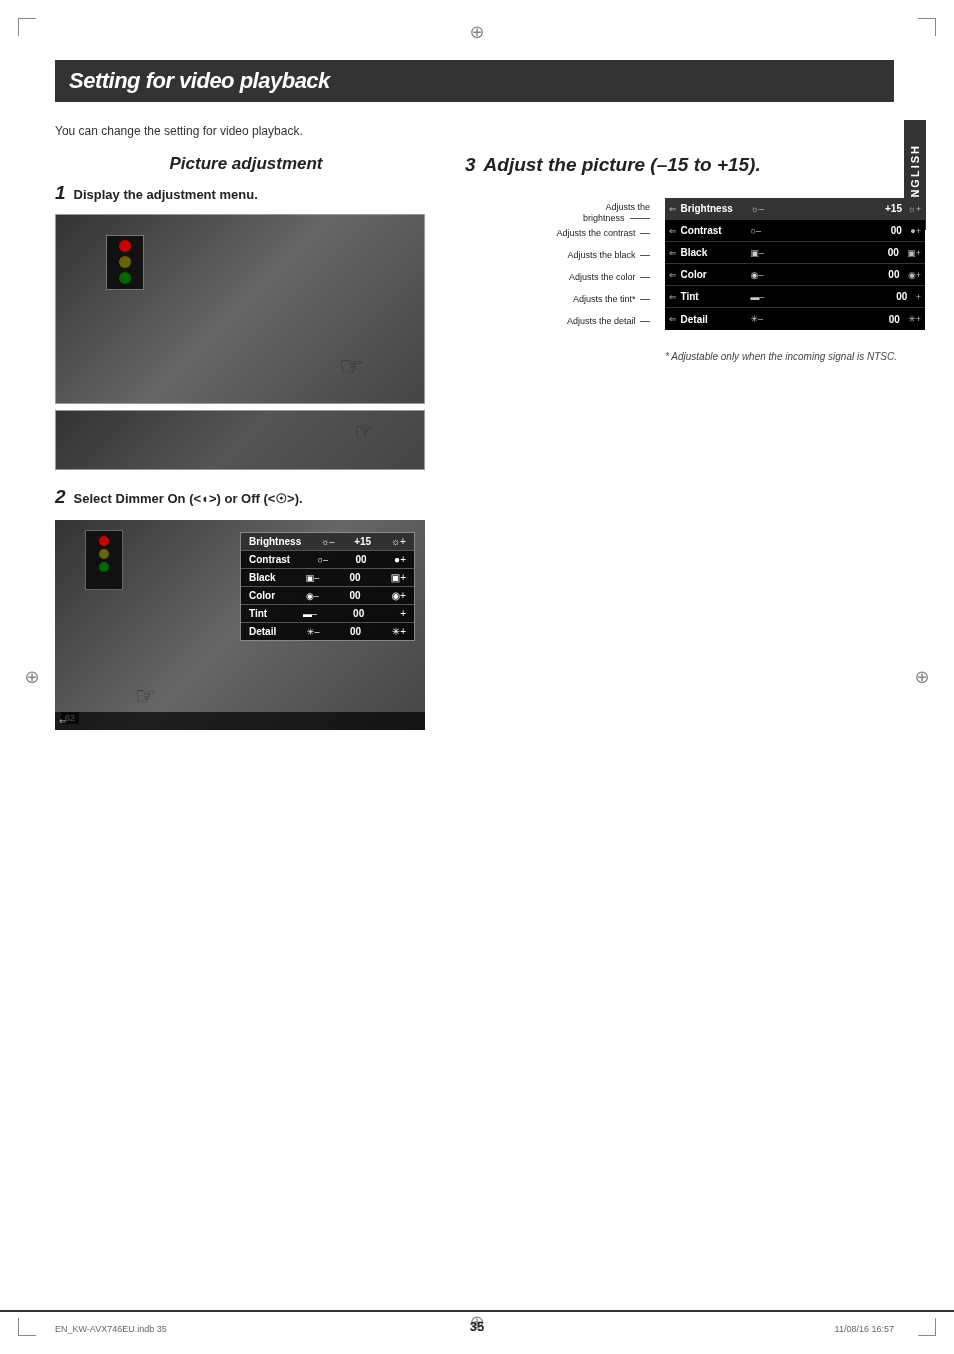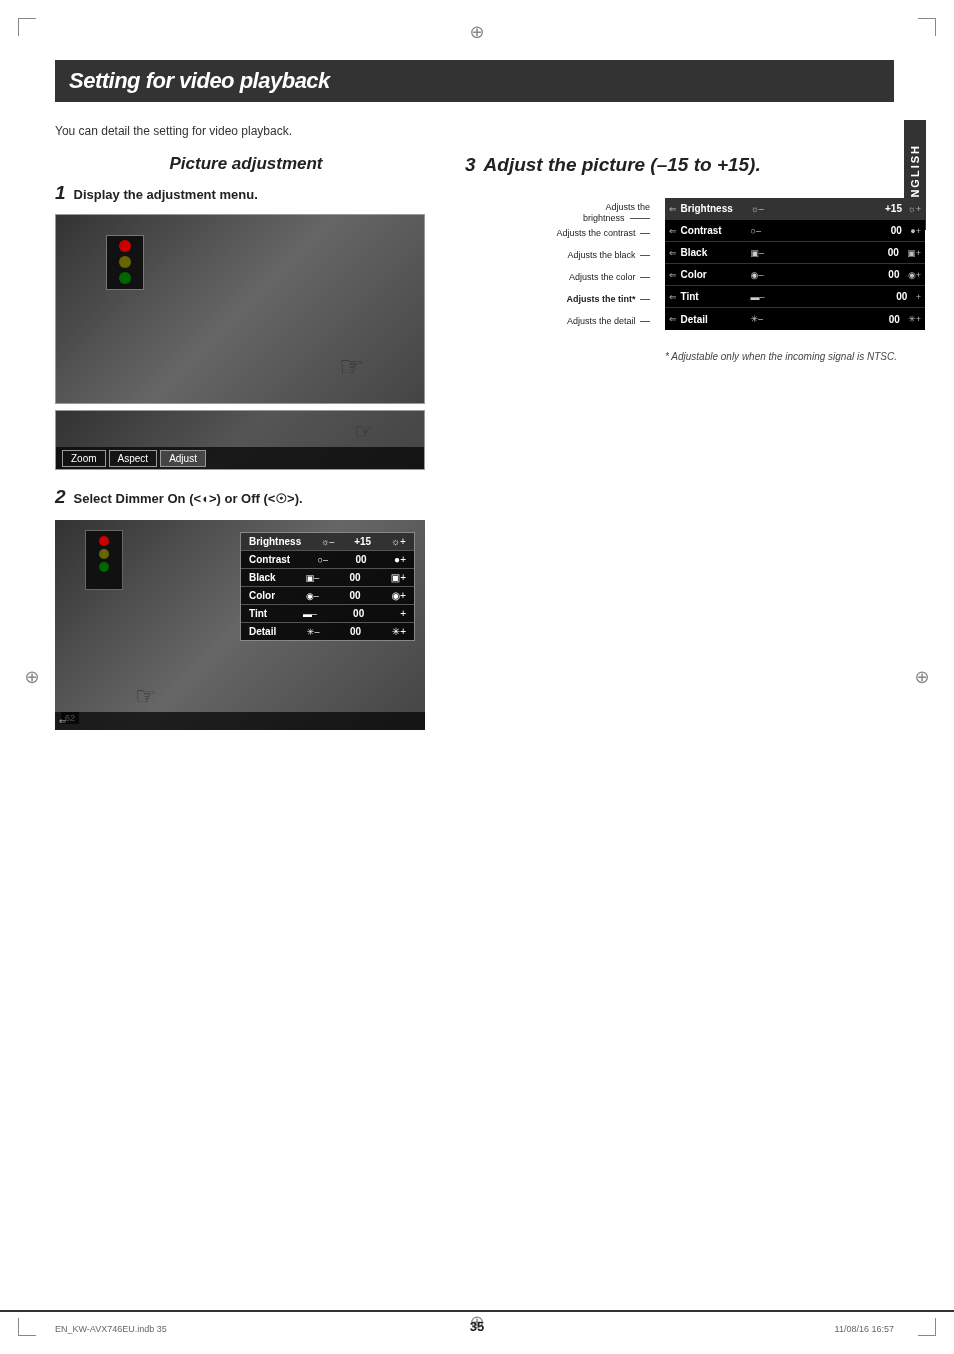--- a/index.html
+++ b/index.html
@@ -312,21 +312,21 @@
 <div class="sidebar-english">
   <span>ENGLISH</span>
 </div>
 
 <div class="content">
 
   <div class="page-title-banner">
     <h1>Setting for video playback</h1>
   </div>
 
-  <p class="subtitle-text">You can detail the setting for video playback.</p>
+  <p class="subtitle-text">You can change the setting for video playback.</p>
 
   <div class="two-col">
 
     <div class="col-left">
 
       <div class="section-heading">
         <h2>Picture adjustment</h2>
         <div class="heading-line"></div>
       </div>
 
@@ -345,26 +345,20 @@
               <div style="width:12px;height:12px;border-radius:50%;background:#660;margin:4px auto;"></div>
               <div style="width:12px;height:12px;border-radius:50%;background:#060;margin:4px auto;"></div>
             </div>
           </div>
 
           <div class="hand-cursor" style="right:60px; bottom:20px;">☞</div>
         </div>
 
         <div class="screenshot-box medium">
           <div class="screen-gradient" style="background: linear-gradient(135deg, #333 0%, #555 50%, #444 100%);"></div>
-          <div class="tabs-bar">
-            <div class="tab-item">Zoom</div>
-            <div class="tab-item">Aspect</div>
-            <div class="tab-item active">Adjust</div>
-
-          </div>
           <div class="hand-cursor" style="right:50px; top:8px; font-size:22px;">☞</div>
         </div>
       </div>
 
       <div>
         <div style="display:flex; align-items:baseline; gap:8px; margin-bottom:6px;">
           <span class="step-number">2</span>
           <span class="step-label">Select Dimmer On (&lt;◖&gt;) or Off (&lt;☉&gt;).</span>
         </div>
 
@@ -464,21 +458,21 @@
           <div style="position:absolute; top:52px; right:10px; font-size:9px; text-align:right;">
             Adjusts the black
             <span style="display:inline-block; width:10px; height:1px; background:#555; vertical-align:middle; margin-left:2px;"></span>
           </div>
 
           <div style="position:absolute; top:74px; right:10px; font-size:9px; text-align:right;">
             Adjusts the color
             <span style="display:inline-block; width:10px; height:1px; background:#555; vertical-align:middle; margin-left:2px;"></span>
           </div>
 
-          <div style="position:absolute; top:96px; right:10px; font-size:9px; text-align:right;font-weight:bold;">
+          <div style="position:absolute; top:96px; right:10px; font-size:9px; text-align:right;">
             Adjusts the tint*
             <span style="display:inline-block; width:10px; height:1px; background:#555; vertical-align:middle; margin-left:2px;"></span>
           </div>
 
           <div style="position:absolute; top:118px; right:10px; font-size:9px; text-align:right;">
             Adjusts the detail
             <span style="display:inline-block; width:10px; height:1px; background:#555; vertical-align:middle; margin-left:2px;"></span>
           </div>
         </div>
 

